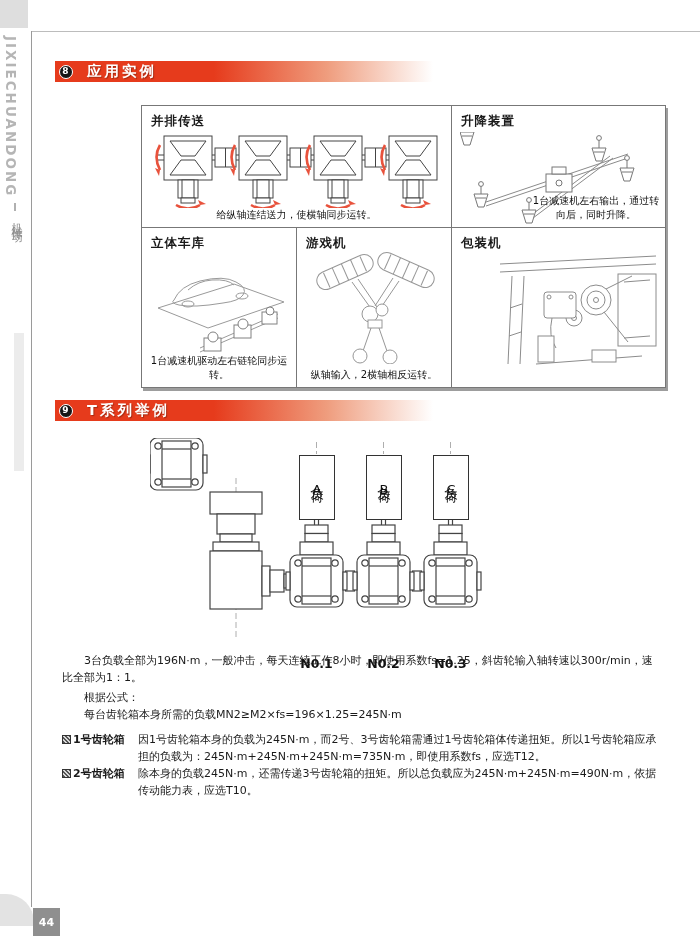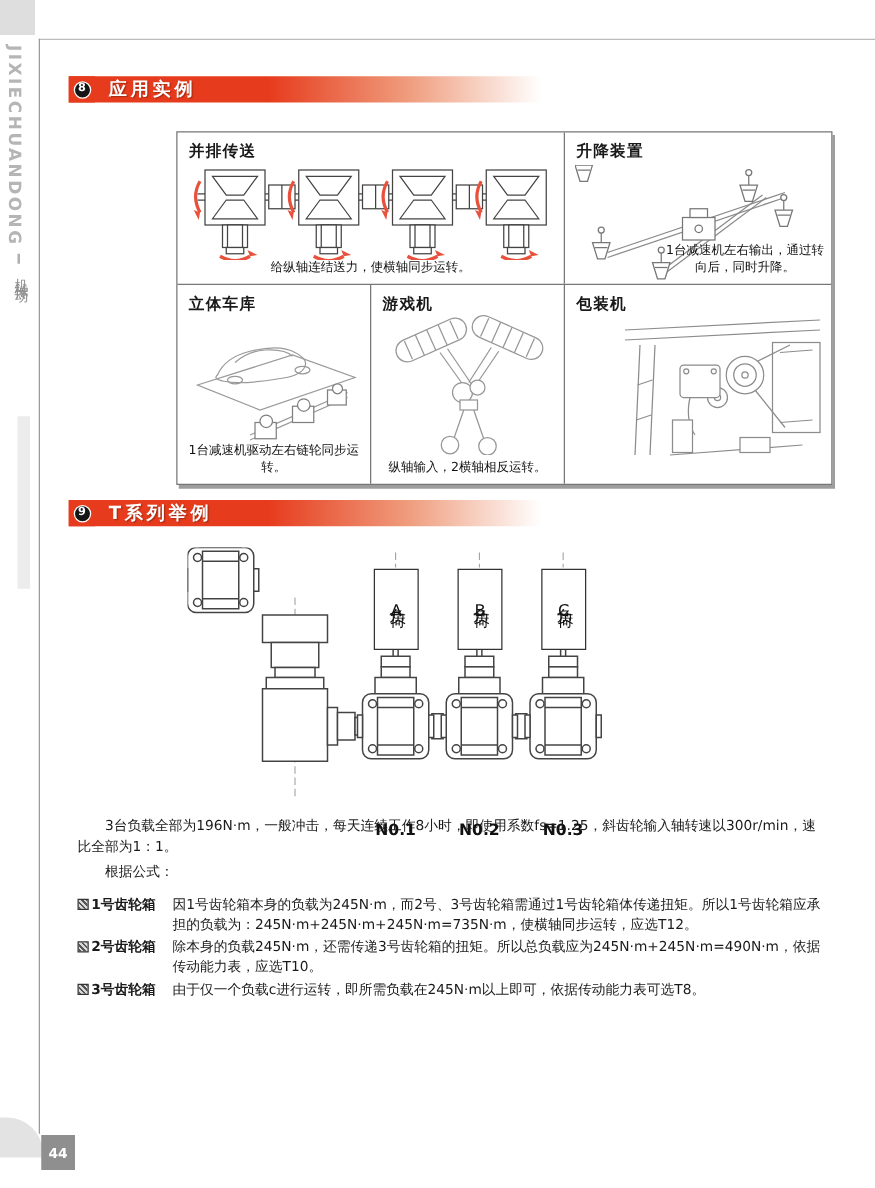--- a/index.html
+++ b/index.html
@@ -354,37 +354,31 @@
     <span class="load-label">负荷C</span>
   </div>
   <div class="gbx-label" style="left:139.5px;">N0.1</div>
   <div class="gbx-label" style="left:206.5px;">N0.2</div>
   <div class="gbx-label" style="left:273.5px;">N0.3</div>
 </div>
 
 <div class="text-block">
   <p class="intro">3台负载全部为196N·m，一般冲击，每天连续工作8小时，即使用系数fs=1.25，斜齿轮输入轴转速以300r/min，速比全部为1：1。</p>
   <p class="formula-intro">根据公式：</p>
+  <p class="formula">每台齿轮箱本身所需的负载MN2≥M2×fs=196×1.25=245N·m</p>
 
   <div class="bullets">
     <div class="bullet-row">
       <span class="bullet-label">
           <span class="blt"></span>
           <span>1号齿轮箱</span>
         </span>
-      <span class="bullet-text">因1号齿轮箱本身的负载为245N·m，而2号、3号齿轮箱需通过1号齿轮箱体传递扭矩。所以1号齿轮箱应承担的负载为：245N·m+245N·m+245N·m=735N·m，使横轴同步运转，应选T12。</span>
+      <span class="bullet-text">因1号齿轮箱本身的负载为245N·m，而2号、3号齿轮箱需通过1号齿轮箱体传递扭矩。所以1号齿轮箱应承担的负载为：245N·m+245N·m+245N·m=735N·m，即使用系数fs，应选T12。</span>
     </div>
     <div class="bullet-row">
       <span class="bullet-label">
           <span class="blt"></span>
           <span>2号齿轮箱</span>
         </span>
       <span class="bullet-text">除本身的负载245N·m，还需传递3号齿轮箱的扭矩。所以总负载应为245N·m+245N·m=490N·m，依据传动能力表，应选T10。</span>
     </div>
-    <div class="bullet-row">
-      <span class="bullet-label">
-          <span class="blt"></span>
-          <span>3号齿轮箱</span>
-        </span>
-      <span class="bullet-text">由于仅一个负载c进行运转，即所需负载在245N·m以上即可，依据传动能力表可选T8。</span>
-    </div>
   </div>
 </div>
 
 </body></html>

